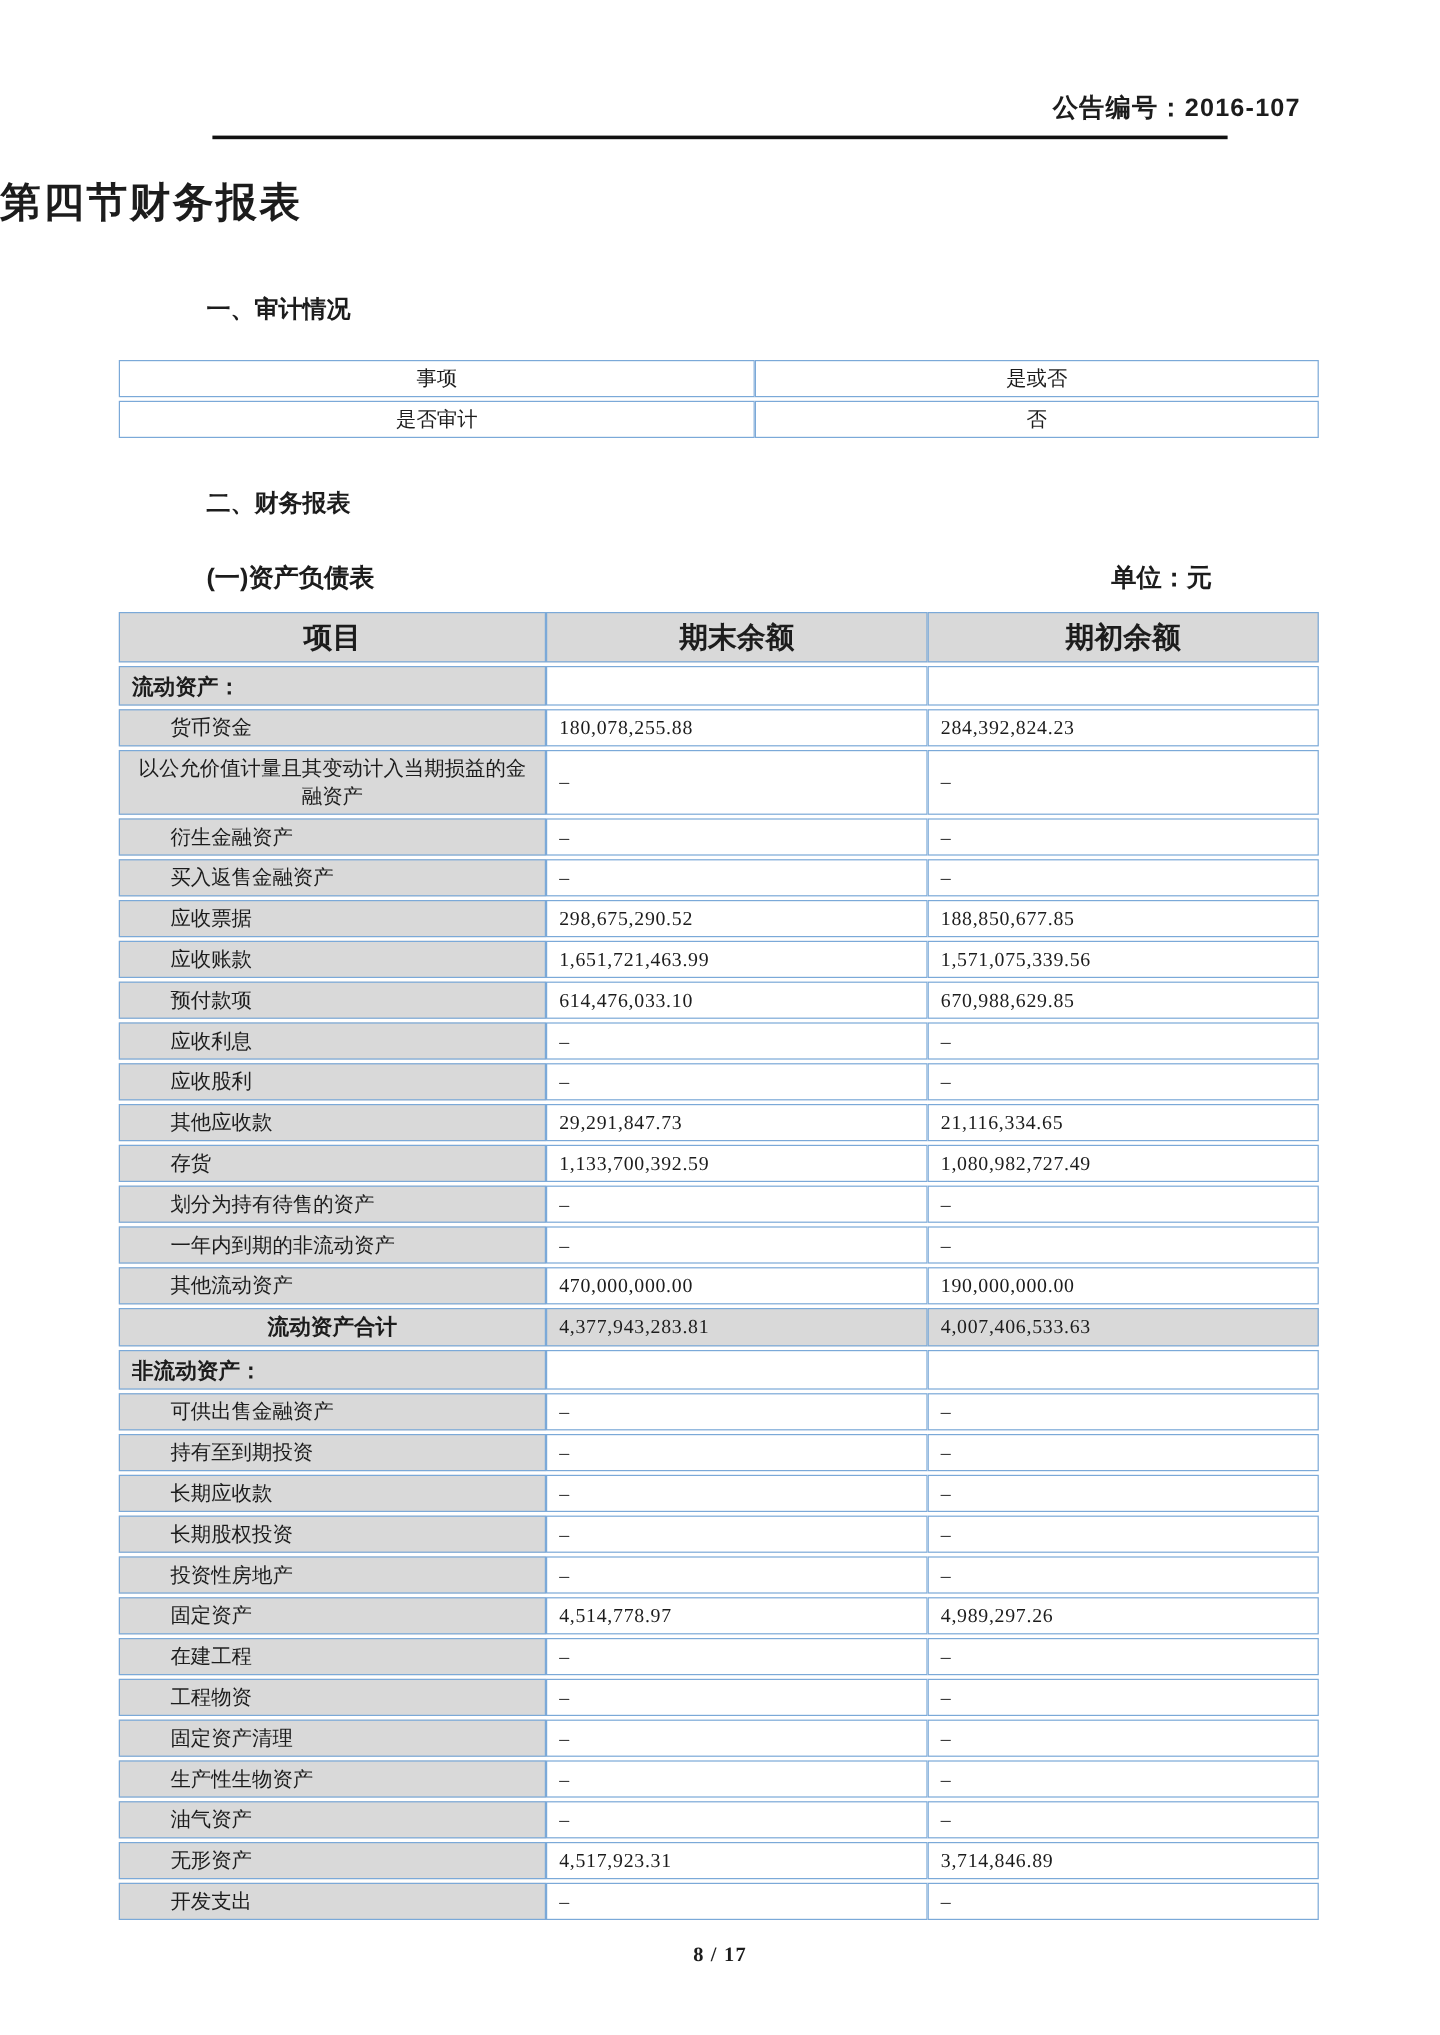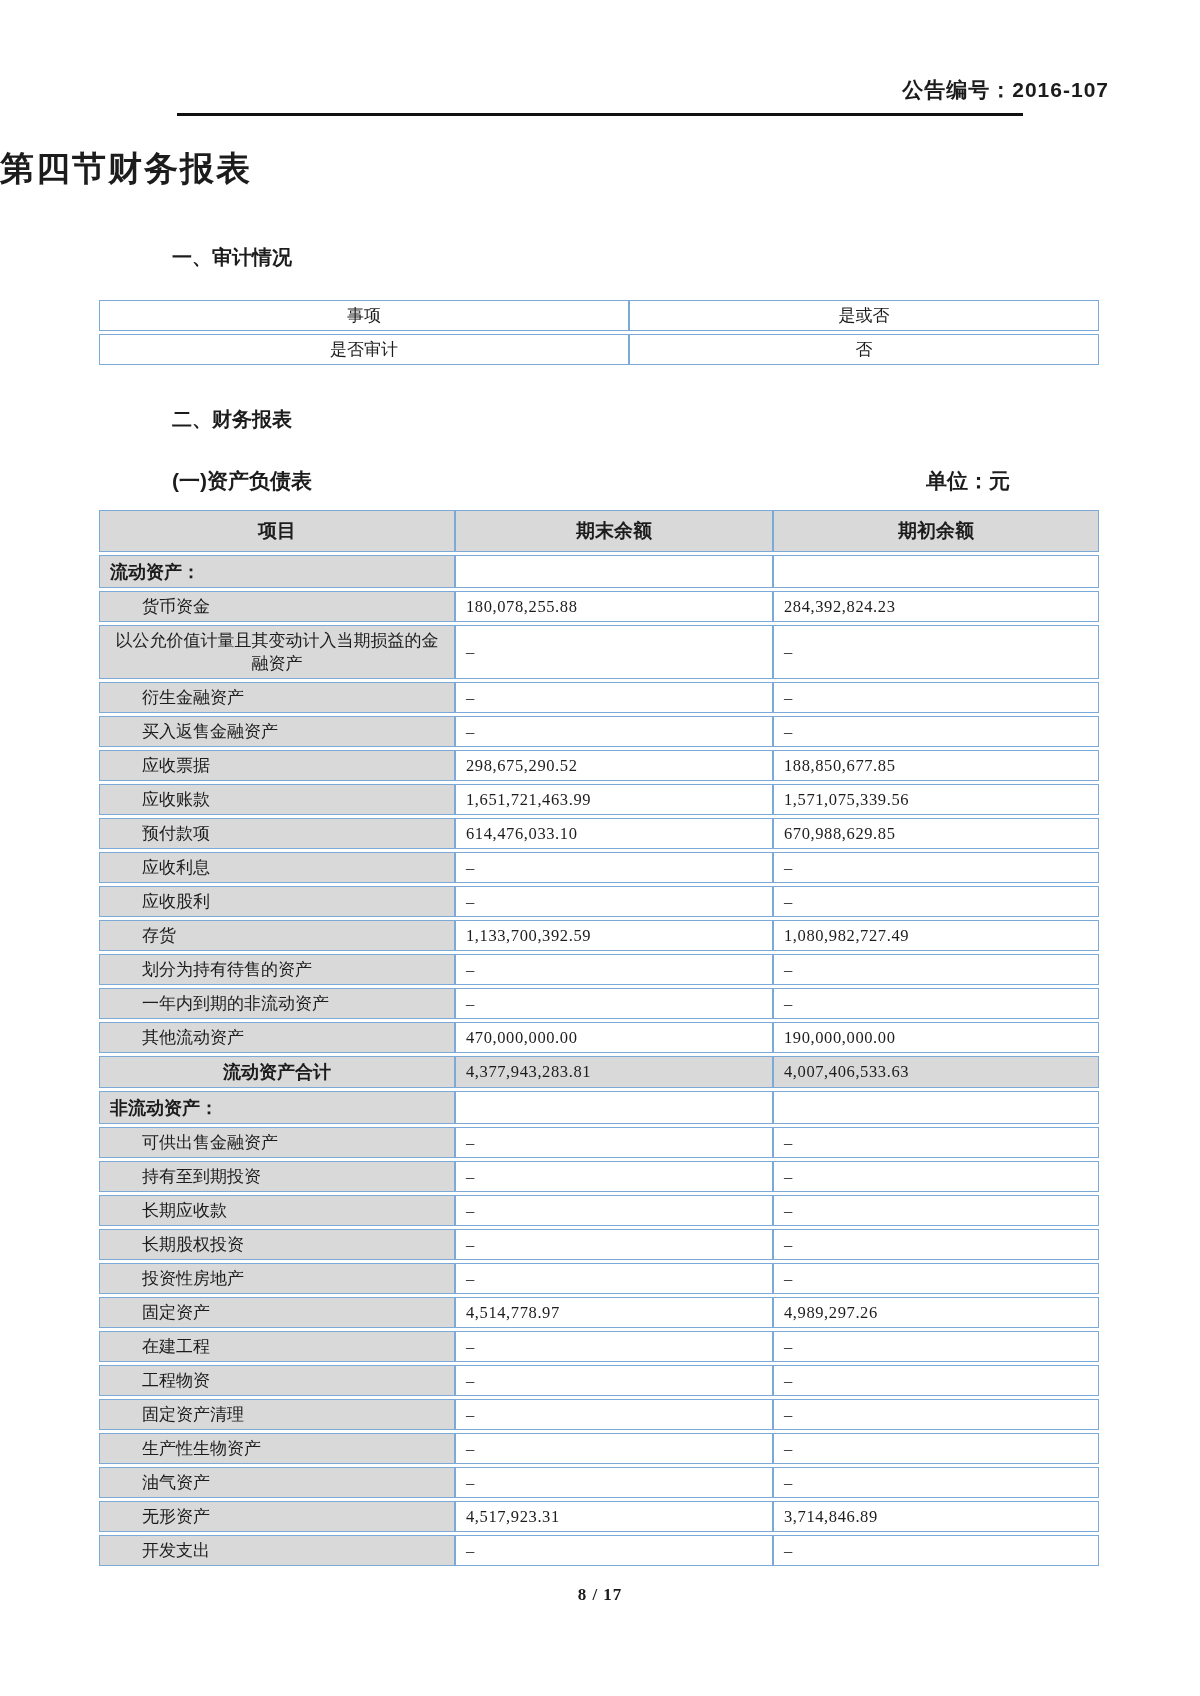--- a/index.html
+++ b/index.html
@@ -15,21 +15,21 @@
     font-family:"Liberation Serif","DejaVu Serif",serif;
     color:var(--text);
     position:relative;
     overflow:hidden;
   }
   .page{width:1200px;height:1696px;background:#ffffff;position:relative;}
 
   
   .doc-number{
     padding-top:76px;
-    padding-right:91px;
+    padding-right:116px;
     text-align:right;
     font-family:"Liberation Sans","DejaVu Sans",sans-serif;
     font-weight:bold;
     font-size:21px;
     letter-spacing:1px;
   }
   .header-rule{
     margin-left:177px;
     margin-top:9px;
     width:846px;
@@ -97,21 +97,21 @@
   .unit-label{margin-right:90px;}
 
   
   .bs-table{margin-top:12px;}
   .bs-table col.c-item{width:35.6%;}
   .bs-table col.c-end{width:31.8%;}
   .bs-table col.c-begin{width:32.6%;}
   .bs-table th{
     background:var(--cell-gray);
     font-weight:bold;
-    font-size:19px;
+    font-size:24px;
     text-align:center;
     height:42px;
     padding:4px 16px;
   }
   .bs-table td{
     height:30px;
     padding:3px 10px;
     background:#ffffff;
   }
   .bs-table td.c-item{
@@ -252,20 +252,25 @@
       <td class="c-val">–</td>
       <td class="c-val">–</td>
     </tr>
 
     <tr class="row-item">
       <td class="c-item">应收股利</td>
       <td class="c-val">–</td>
       <td class="c-val">–</td>
     </tr>
 
+    <tr class="row-item">
+      <td class="c-item">其他应收款</td>
+      <td class="c-val">29,291,847.73</td>
+      <td class="c-val">21,116,334.65</td>
+    </tr>
 
     <tr class="row-item">
       <td class="c-item">存货</td>
       <td class="c-val">1,133,700,392.59</td>
       <td class="c-val">1,080,982,727.49</td>
     </tr>
 
     <tr class="row-item">
       <td class="c-item">划分为持有待售的资产</td>
       <td class="c-val">–</td>

